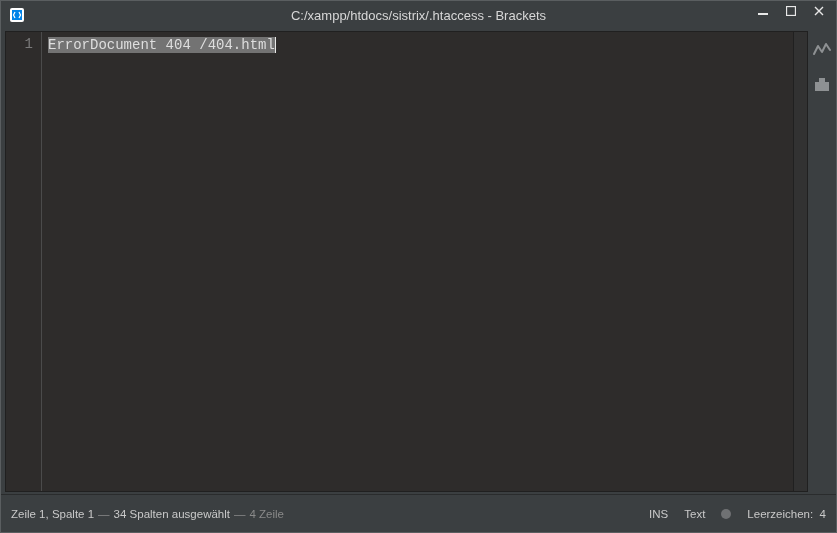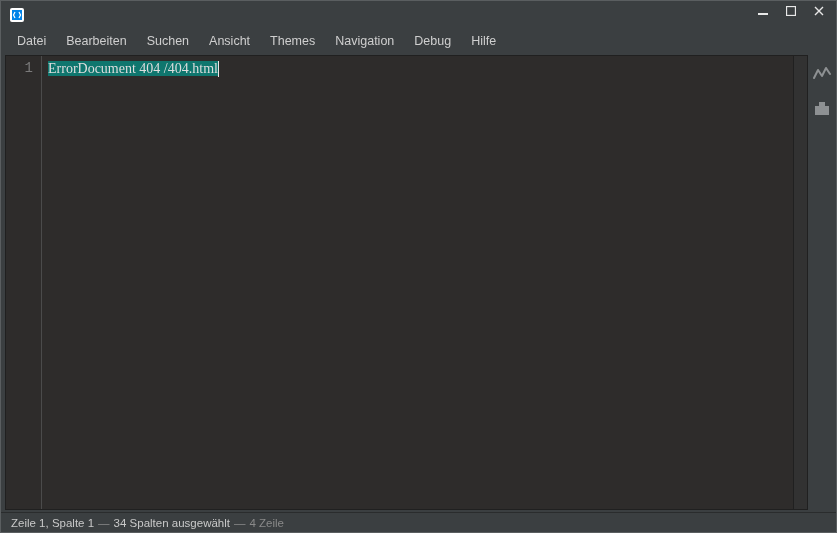--- a/index.html
+++ b/index.html
@@ -74,22 +74,21 @@
   .code {
     flex: 1; color: #dedede;
     padding: 4px 0 0 6px;
     position: relative;
     line-height: 18px;
   }
   .code-line {
     white-space: pre;
   }
   .sel {
-    background: #0f766e;
-    font-family: Liberation Serif, serif;
+    background: #737373;
   }
   .cursor {
     display: inline-block;
     width: 0;
     border-left: 1px solid #e8e8e8;
     height: 16px;
     vertical-align: text-bottom;
   }
   .vscroll {
     width: 14px;
@@ -100,21 +99,21 @@
     width: 28px;
     background: #3b3f41;
     display: flex; flex-direction: column; align-items: center;
     padding-top: 12px; gap: 16px;
   }
   .rail-icon {
     width: 18px; height: 18px;
     color: #8e9193; cursor: pointer;
   }
   .statusbar {
-    height: 20px;
+    height: 38px;
     background: #3b3f41;
     border-top: 1px solid #2a2c2d;
     display: flex; align-items: center;
     font-size: 11.5px;
     color: #c9c9c9;
     padding: 0 10px;
   }
   .statusbar .left { flex: 1; display: flex; gap: 4px; align-items: baseline; }
   .statusbar .right { display: flex; align-items: center; gap: 16px; }
   .status-dim { color: #8a8a8a; }
@@ -130,49 +129,40 @@
 <div class="window">
 
   <div class="titlebar">
     <span class="app-icon">
       <svg width="16" height="16" viewBox="0 0 16 16">
         <rect x="1" y="1" width="14" height="14" rx="2" fill="#ffffff"></rect>
         <rect x="3" y="3" width="10" height="10" fill="#0083e8"></rect>
         <path d="M6 5 L4.5 8 L6 11 M10 5 L11.5 8 L10 11" stroke="#ffffff" stroke-width="1.2" fill="none"></path>
       </svg>
     </span>
+    <span class="title">C:/xampp/htdocs/sistrix/.htaccess - Brackets</span>
     <div class="win-controls">
       <div class="win-btn">
         <svg width="10" height="10" viewBox="0 0 10 10">
             <rect x="0" y="7" width="10" height="2" fill="currentColor"></rect>
           </svg>
       </div>
       <div class="win-btn">
         <svg width="10" height="10" viewBox="0 0 10 10">
             <rect x="0.5" y="0.5" width="9" height="9" fill="none" stroke="currentColor" stroke-width="1.3"></rect>
           </svg>
       </div>
       <div class="win-btn">
         <svg width="10" height="10" viewBox="0 0 10 10">
             <path d="M1 1 L9 9 M9 1 L1 9" stroke="currentColor" stroke-width="1.4"></path>
           </svg>
       </div>
     </div>
   </div>
 
-  <div class="menubar">
-    <div class="menuitem">Datei</div>
-    <div class="menuitem">Bearbeiten</div>
-    <div class="menuitem">Suchen</div>
-    <div class="menuitem">Ansicht</div>
-    <div class="menuitem">Themes</div>
-    <div class="menuitem">Navigation</div>
-    <div class="menuitem">Debug</div>
-    <div class="menuitem">Hilfe</div>
-  </div>
 
   <div class="content">
     <div class="editor-wrap">
       <div class="editor-body">
         <div class="gutter">
           <div>1</div>
         </div>
         <div class="code">
           <div class="code-line"><span class="sel">ErrorDocument 404 /404.html</span><span class="cursor"></span></div>
         </div>
@@ -196,15 +186,23 @@
   </div>
 
   <div class="statusbar">
     <div class="left">
       <span class="status-item">Zeile 1, Spalte 1</span>
         <span class="status-dim"> — </span>
         <span class="status-item">34 Spalten ausgewählt</span>
         <span class="status-dim"> — </span>
         <span class="status-dim">4 Zeile</span>
     </div>
+    <div class="right">
+      <span class="status-item">INS</span>
+      <span class="status-item">Text</span>
+      <span class="status-circle"></span>
+      <span class="status-item">
+        <span>Leerzeichen:</span>&nbsp;&nbsp;<span>4</span>
+      </span>
+    </div>
   </div>
 
 </div>
 
 </body></html>

